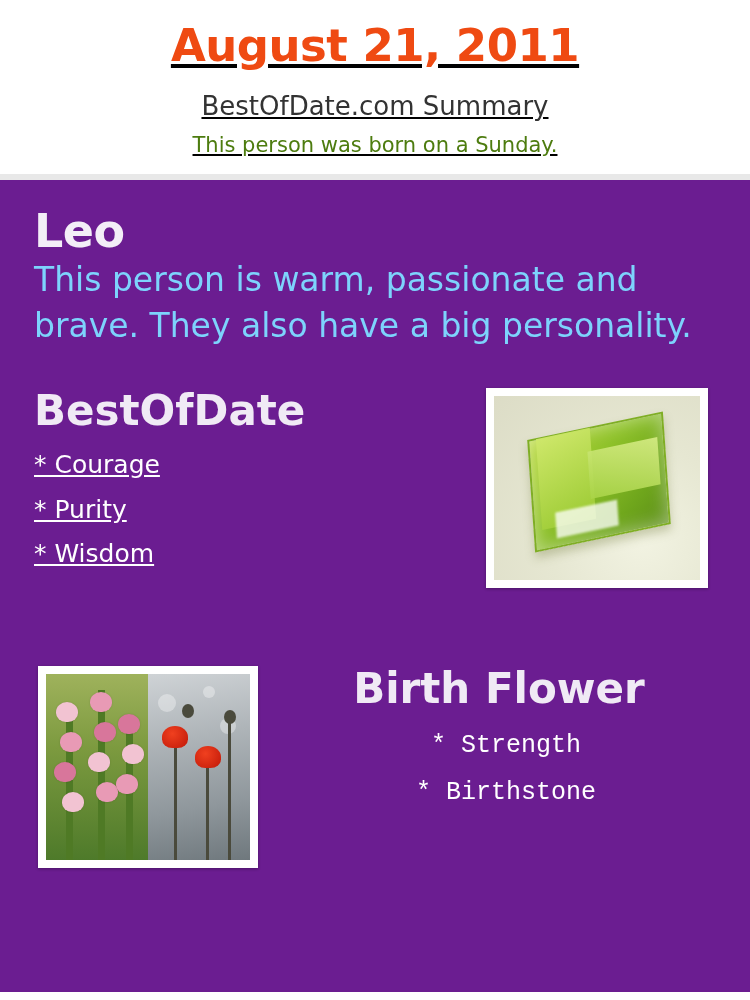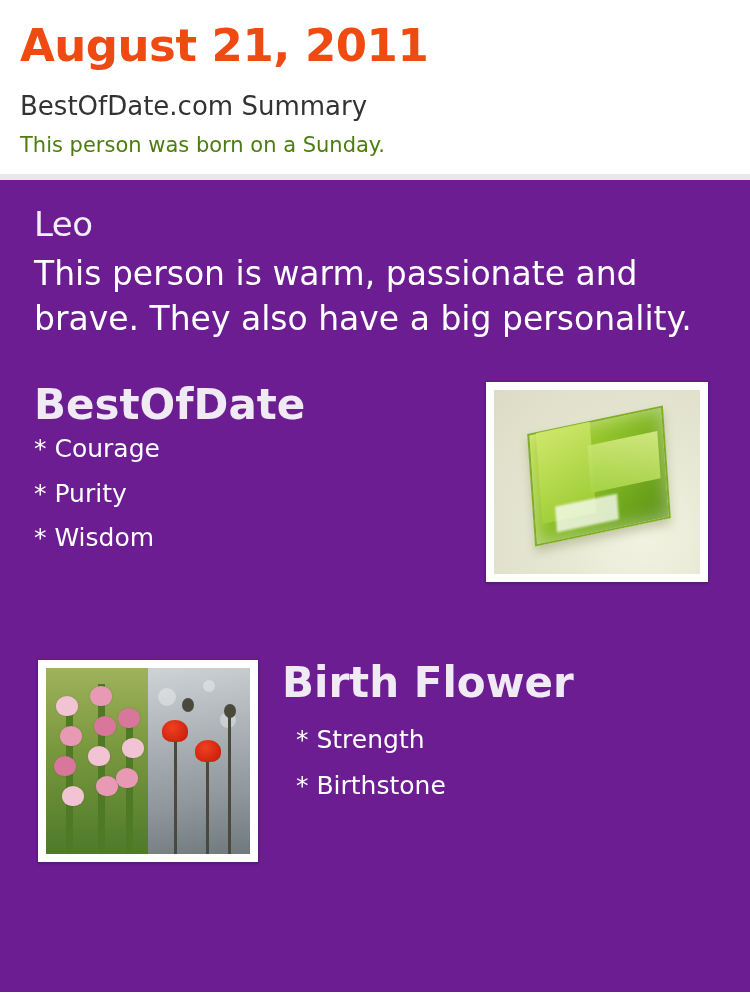--- a/index.html
+++ b/index.html
@@ -14,21 +14,22 @@
     position: relative;
     width: 750px;
     height: 1000px;
     background: #ffffff;
   }
 
   
   .header {
     background: #ffffff;
     padding: 22px 20px 14px 20px;
-    text-align: left;
+    text-align: center;
+    text-decoration: underline;
   }
   .header-date {
     font-size: 45px;
     line-height: 1.05;
     font-weight: bold;
     color: #ef4a12;
     letter-spacing: -0.5px;
   }
   .header-sub {
     font-size: 26px;
@@ -51,31 +52,31 @@
   
   .body {
     background: #6b1d91;
     color: #ffffff;
     padding: 26px 34px 20px 34px;
     height: 812px;
     position: relative;
   }
 
   .sign-name {
-    font-size: 34px;
-    font-weight: normal;
+    font-size: 46px;
+    font-weight: bold;
     line-height: 1.1;
     color: #f3eef7;
     letter-spacing: -0.5px;
   }
   .sign-desc {
     font-size: 33px;
     line-height: 1.38;
-    margin-top: 7px;
-    color: #ffffff;
+    margin-top: 0;
+    color: #7dd3fc;
     max-width: 660px;
   }
 
   
   .stone-section {
     margin-top: 40px;
     position: relative;
     min-height: 230px;
   }
   .stone-text {
@@ -87,20 +88,22 @@
     line-height: 1.08;
     color: #f0eaf5;
   }
   .section-value {
     font-size: 33px;
     line-height: 1.25;
     color: #ffffff;
     margin-top: 2px;
   }
   .traits {
+    margin-top: 10px;
+    text-decoration: underline;
   }
   .trait {
     font-size: 25px;
     line-height: 1.78;
     color: #ffffff;
   }
 
   .photo-frame {
     background: #ffffff;
     padding: 8px;
@@ -133,38 +136,38 @@
   }
   .flower-img {
     width: 204px;
     height: 186px;
     display: block;
     position: relative;
     overflow: hidden;
   }
   .flower-text {
     margin-left: 248px;
-    text-align: left;
+    text-align: center;
   }
   .flower-title {
     font-size: 42px;
     font-weight: bold;
     line-height: 1.08;
     color: #f0eaf5;
   }
   .flower-value {
     font-size: 33px;
     line-height: 1.25;
     margin-top: 2px;
   }
   .flower-traits {
     margin-top: 12px;
     padding-left: 14px;
   }
-  .flower-traits .trait { line-height: 1.85; }
+  .flower-traits .trait { line-height: 1.85; font-family: Liberation Mono, monospace; }
 
   
   .peridot-bg {
     position: absolute; inset: 0;
     background:
       radial-gradient(circle at 72% 78%, #f2f3e2 0%, #e6e7d2 45%, #dcdcc6 100%);
   }
   .peridot-crystal {
     position: absolute;
     left: 18%; top: 16%;

